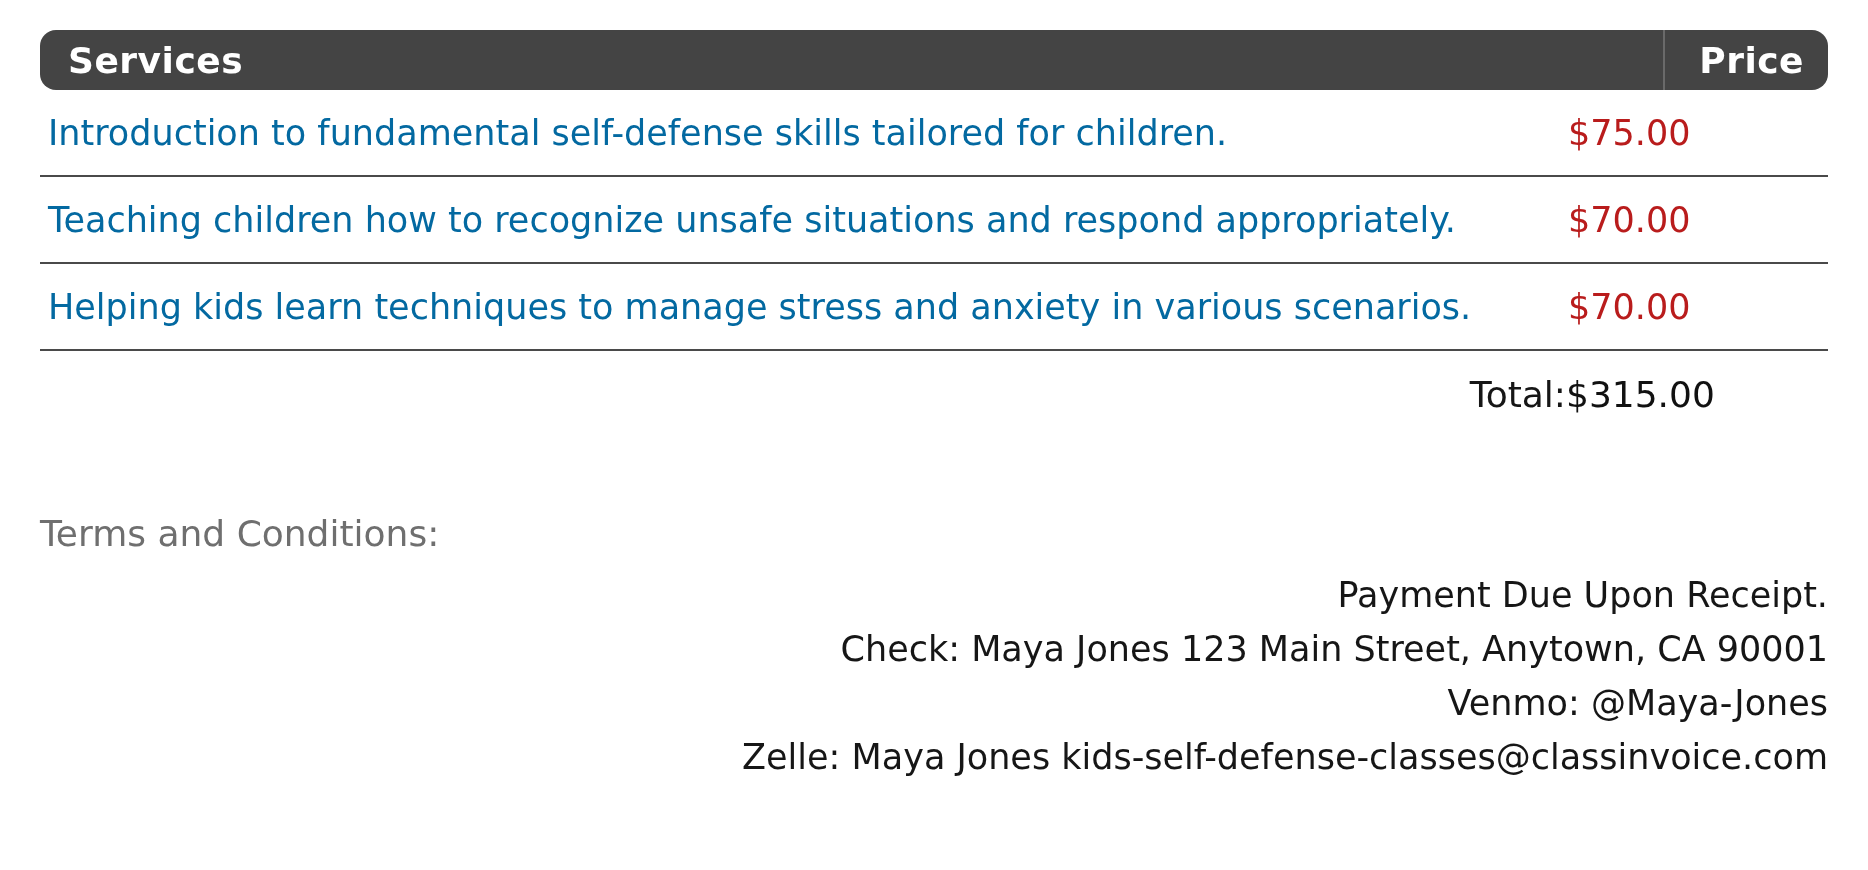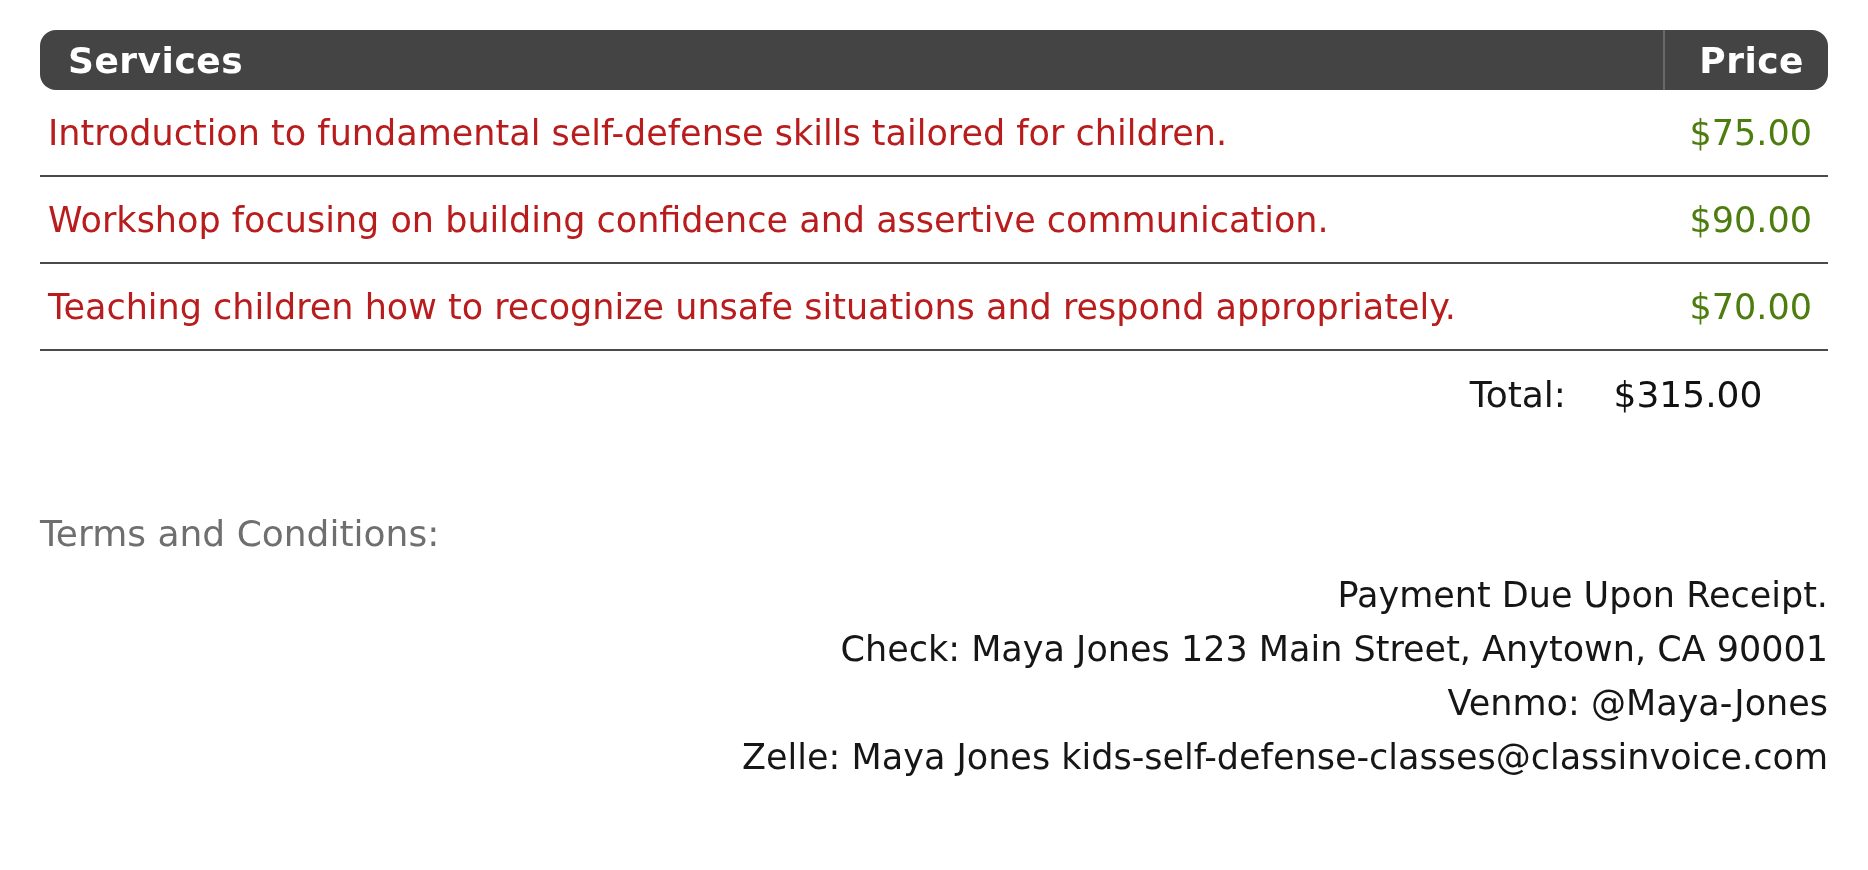--- a/index.html
+++ b/index.html
@@ -49,40 +49,39 @@
     height: 87px;
     border-bottom: 2px solid #4a4a4a;
     font-size: 35px;
   }
   .trow:last-of-type {
     border-bottom: 3px solid #3f3f3f;
   }
   .td.desc {
     flex: 1;
     padding-left: 8px;
-    color: #b91c1c;
+    color: #0369a1;
   }
   .td.price {
     width: 260px;
-    text-align: right;
     padding-right: 16px;
-    color: #4d7c0f;
+    color: #b91c1c;
   }
   .total-row {
     display: flex;
     align-items: center;
     justify-content: flex-end;
     height: 86px;
     font-weight: normal;
     font-size: 36px;
   }
   .total-label { color: #161616; }
   .total-value {
     width: 262px;
-    text-align: center;
+    text-align: left;
     padding-right: 18px;
     color: #111111;
   }
   
   .terms {
     margin-top: 76px;
     padding-left: 0;
   }
   .terms-heading {
     color: #6f6f6f;
@@ -106,30 +105,30 @@
     <div class="thead">
       <div class="th services">Services</div>
       <div class="th price">Price</div>
     </div>
 
     <div class="trow">
       <div class="td desc">Introduction to fundamental self-defense skills tailored for children.</div>
       <div class="td price">$75.00</div>
     </div>
 
-    <div class="trow">
-      <div class="td desc">Workshop focusing on building confidence and assertive communication.</div>
-      <div class="td price">$90.00</div>
-    </div>
 
     <div class="trow">
       <div class="td desc">Teaching children how to recognize unsafe situations and respond appropriately.</div>
       <div class="td price">$70.00</div>
     </div>
 
+    <div class="trow">
+      <div class="td desc">Helping kids learn techniques to manage stress and anxiety in various scenarios.</div>
+      <div class="td price">$70.00</div>
+    </div>
 
     <div class="total-row">
       <div class="total-label">Total:</div>
       <div class="total-value">$315.00</div>
     </div>
 
   </div>
 
   <div class="terms">
     <div class="terms-heading">Terms and Conditions:</div>

